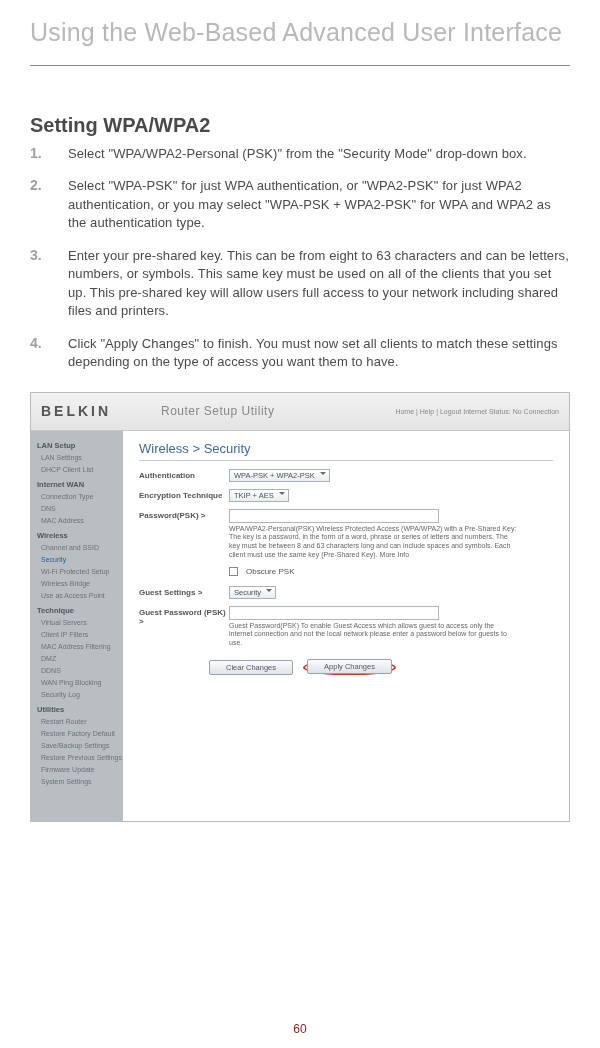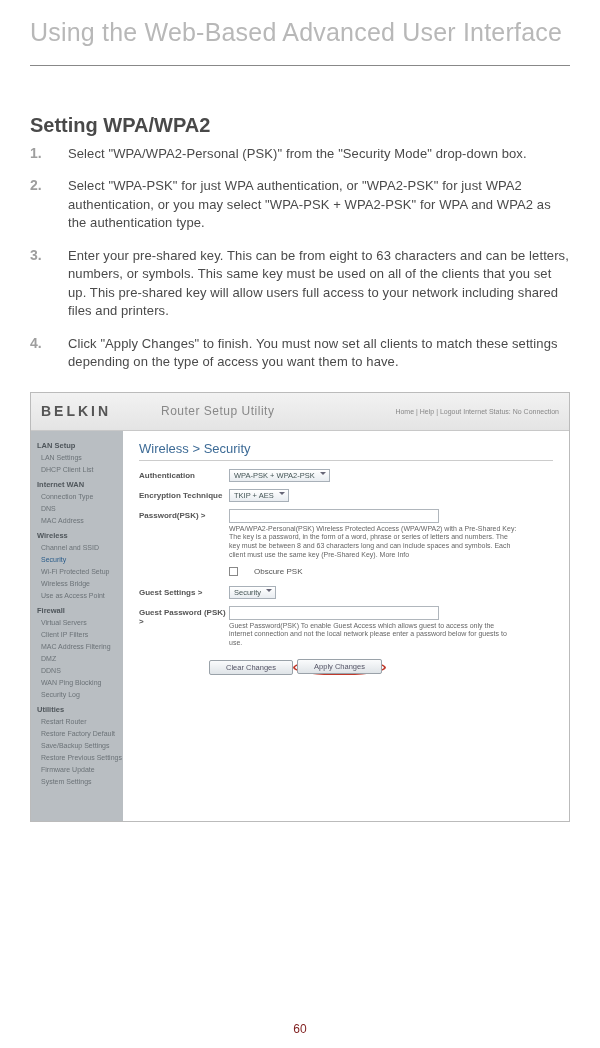--- a/index.html
+++ b/index.html
@@ -132,29 +132,29 @@
       border: 3px solid transparent;
       border-top-color: #667;
     }
     .desc-text {
       font-size: 7px;
       color: #666;
       line-height: 1.25;
       margin-top: 2px;
       max-width: 290px;
     }
-    .checkbox-row { display:flex; align-items:flex-start; gap:16px; margin: 6px 0 10px 90px; font-size:8px; color:#555; }
+    .checkbox-row { display:flex; align-items:flex-start; gap:8px; margin: 6px 0 10px 90px; font-size:8px; color:#555; }
     .chk { width:9px; height:9px; border:1px solid #888; background:#fff; }
     .text-input {
       border: 1px solid #b0b6bc;
       background: #fff;
       height: 14px;
       width: 210px;
     }
-    .btn-row { display:flex; margin: 12px 0 0 70px; }
+    .btn-row { display:flex; gap:10px; margin: 12px 0 0 70px; }
     .shot-btn {
       border: 1px solid #9aa2a9;
       background: linear-gradient(#fafbfc,#dfe4e8);
       font-size: 7.5px;
       color: #556;
       padding: 2px 16px;
       border-radius: 2px;
     }
     .apply-outline {
       border: 2px solid #c0392b;
@@ -218,21 +218,21 @@
       <div class="sb-item">DNS</div>
       <div class="sb-item">MAC Address</div>
 
       <div class="sb-group-title">Wireless</div>
       <div class="sb-item">Channel and SSID</div>
       <div class="sb-item active">Security</div>
       <div class="sb-item">Wi-Fi Protected Setup</div>
       <div class="sb-item">Wireless Bridge</div>
       <div class="sb-item">Use as Access Point</div>
 
-      <div class="sb-group-title">Firewall</div>
+      <div class="sb-group-title">Technique</div>
       <div class="sb-item">Virtual Servers</div>
       <div class="sb-item">Client IP Filters</div>
       <div class="sb-item">MAC Address Filtering</div>
       <div class="sb-item">DMZ</div>
       <div class="sb-item">DDNS</div>
       <div class="sb-item">WAN Ping Blocking</div>
       <div class="sb-item">Security Log</div>
 
       <div class="sb-group-title">Utilities</div>
       <div class="sb-item">Restart Router</div>

